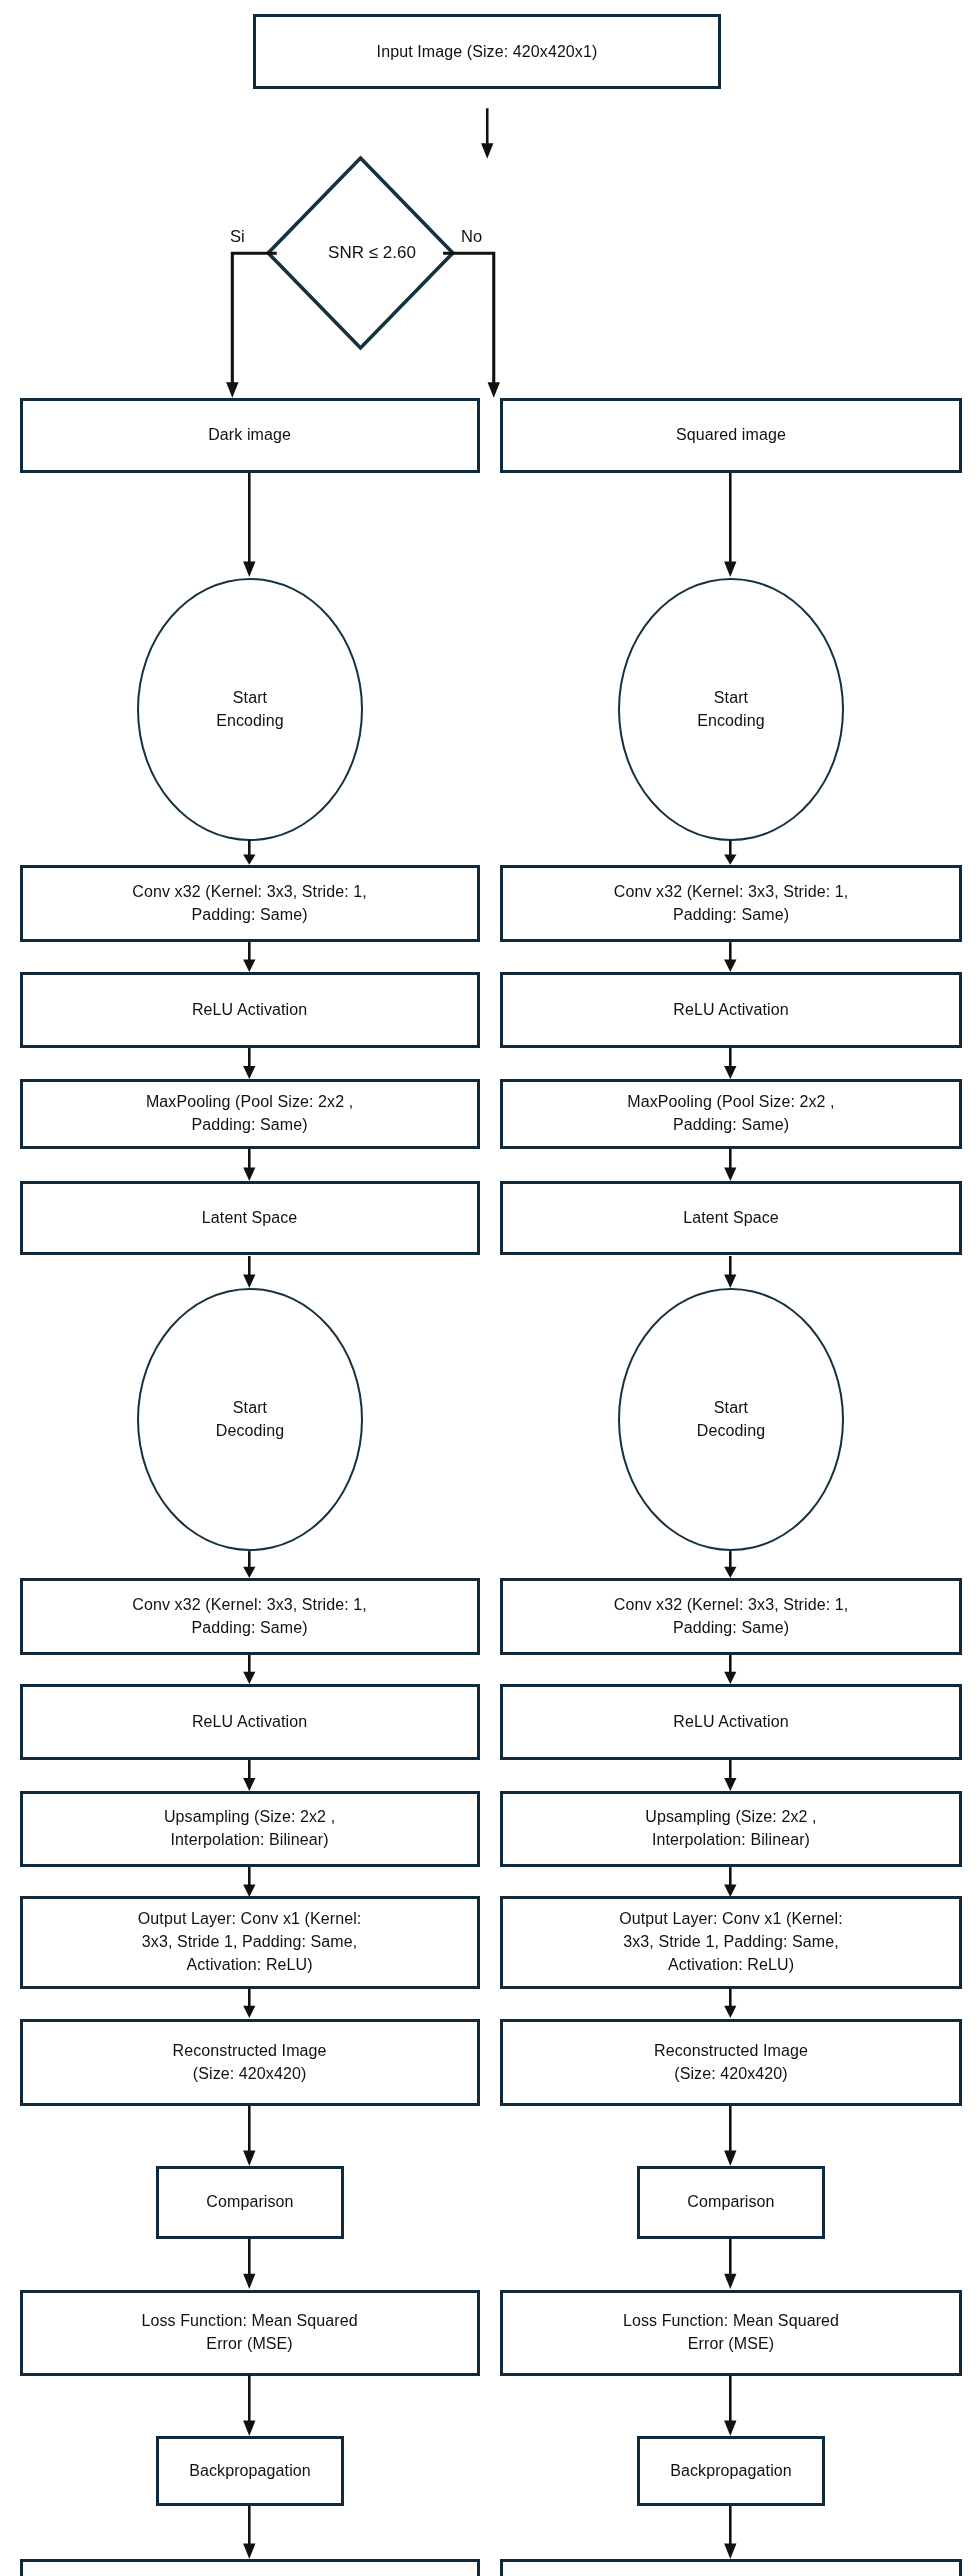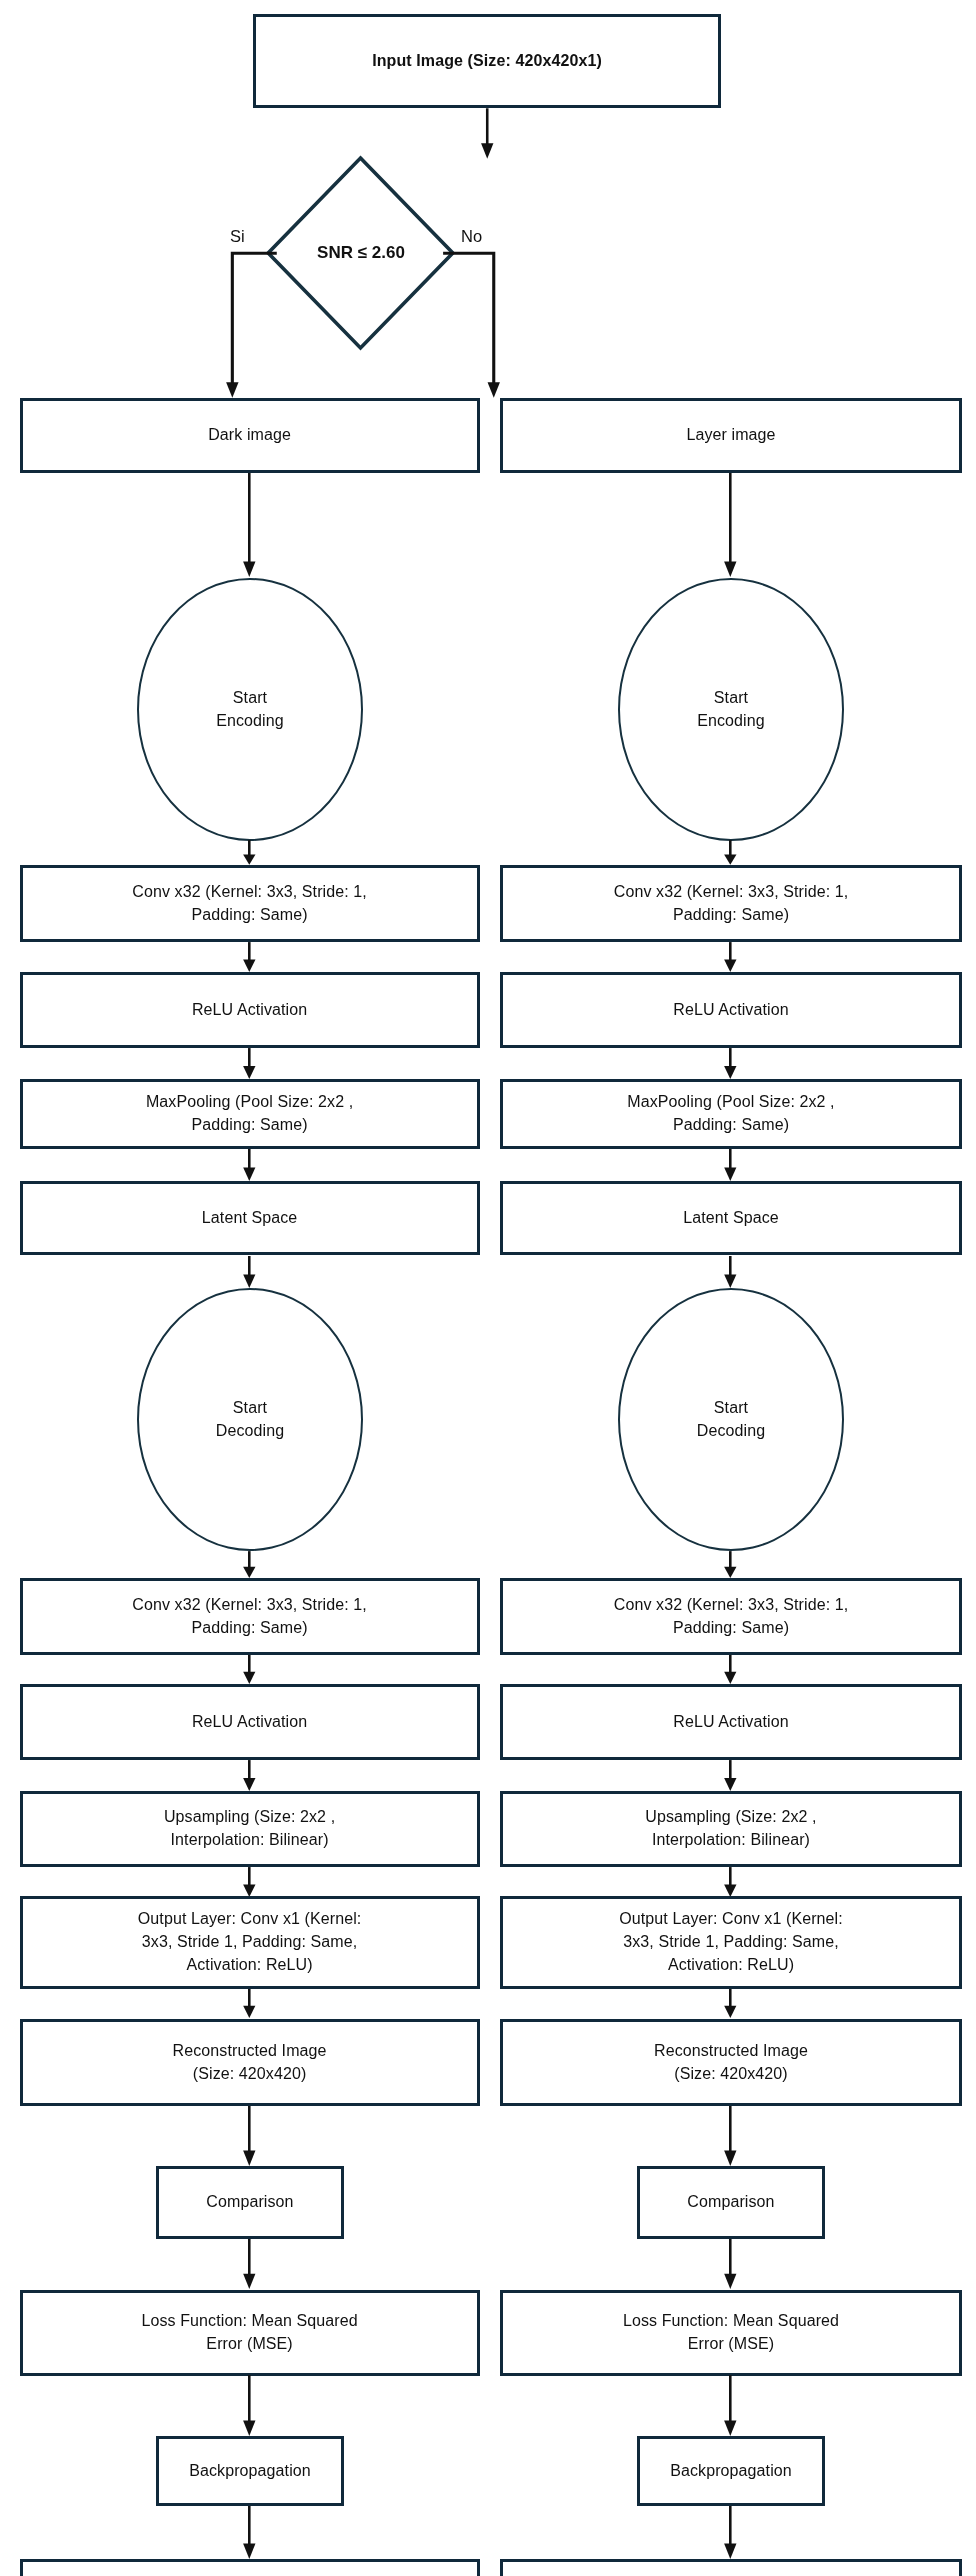--- a/index.html
+++ b/index.html
@@ -43,35 +43,35 @@
     text-align:center;
   }
   .conn{position:absolute;}
   .conn svg{display:block;overflow:visible;}
 </style>
 </head>
 <body>
 
 <div id="canvas">
 
-  <div class="node" id="input-node" style="left:253px;top:14.4px;width:468px;height:94px;font-weight:bold;">Input Image (Size: 420x420x1)</div>
+  <div class="node" id="input-node" style="left:253px;top:14.4px;width:468px;height:75px;">Input Image (Size: 420x420x1)</div>
 
   <div class="conn" style="left:479px;top:108px;width:20.6px;height:52px;">
     <svg width="20.6" height="52" viewBox="0 0 40 100">
       <line x1="16" y1="0" x2="16" y2="82" stroke="#111111" stroke-width="5"></line>
       <polygon points="16,98 4,68 28,68" fill="#111111"></polygon>
     </svg>
   </div>
 
   <div class="diamond-wrap" style="left:265px;top:155px;width:191px;height:196px;">
     <svg width="191" height="196" viewBox="0 0 370 380">
       <polygon points="185,6 364,190 185,374 6,190" fill="#ffffff" stroke="#16313f" stroke-width="7"></polygon>
     </svg>
   </div>
-  <div class="cond-text" style="left:289px;top:243px;width:144px;font-weight:bold;">SNR ≤ 2.60</div>
+  <div class="cond-text" style="left:300px;top:243px;width:144px;">SNR ≤ 2.60</div>
 
   <div class="edge-label" style="left:230px;top:227px;">Si</div>
 
   <div class="edge-label" style="left:461px;top:227px;">No</div>
 
   <div class="conn" style="left:227px;top:247px;width:52px;height:155px;">
     <svg width="52" height="155" viewBox="0 0 100 300">
       <path d="M 96 12 L 10 12 L 10 272" fill="none" stroke="#111111" stroke-width="6"></path>
       <polygon points="10,292 -2,262 22,262" fill="#111111"></polygon>
     </svg>
@@ -195,21 +195,21 @@
       </div>
       <div class="node" style="left: 156px; top: 2436px; width: 188px; height: 70px;">Backpropagation</div>
       <div class="conn" style="left: 239px; top: 2506px; width: 20.6px; height: 53px;">
         <svg width="20.6" height="53" viewBox="0 0 40 103">
           <line x1="20" y1="0" x2="20" y2="75" stroke="#111111" stroke-width="5"></line>
           <polygon points="20,103 8,73 32,73" fill="#111111"></polygon>
         </svg>
       </div>
       <div class="node" style="left: 19.6px; top: 2559px; width: 460px; height: 86px;">Optimizer: Adam
 (Learning Rate=0.001)</div>
-      <div class="node" style="left: 500px; top: 398px; width: 462px; height: 75px;">Layer image</div>
+      <div class="node" style="left: 500px; top: 398px; width: 462px; height: 75px;">Squared image</div>
       <div class="conn" style="left: 720px; top: 473px; width: 20.6px; height: 104px;">
         <svg width="20.6" height="104" viewBox="0 0 40 202">
           <line x1="20" y1="0" x2="20" y2="174" stroke="#111111" stroke-width="5"></line>
           <polygon points="20,202 8,172 32,172" fill="#111111"></polygon>
         </svg>
       </div>
       <div class="node terminal" style="left: 618px; top: 578px; width: 226px; height: 263px;">Start
 Encoding</div>
       <div class="conn" style="left: 720px; top: 840px; width: 20.6px; height: 25px;">
         <svg width="20.6" height="25" viewBox="0 0 40 48">

